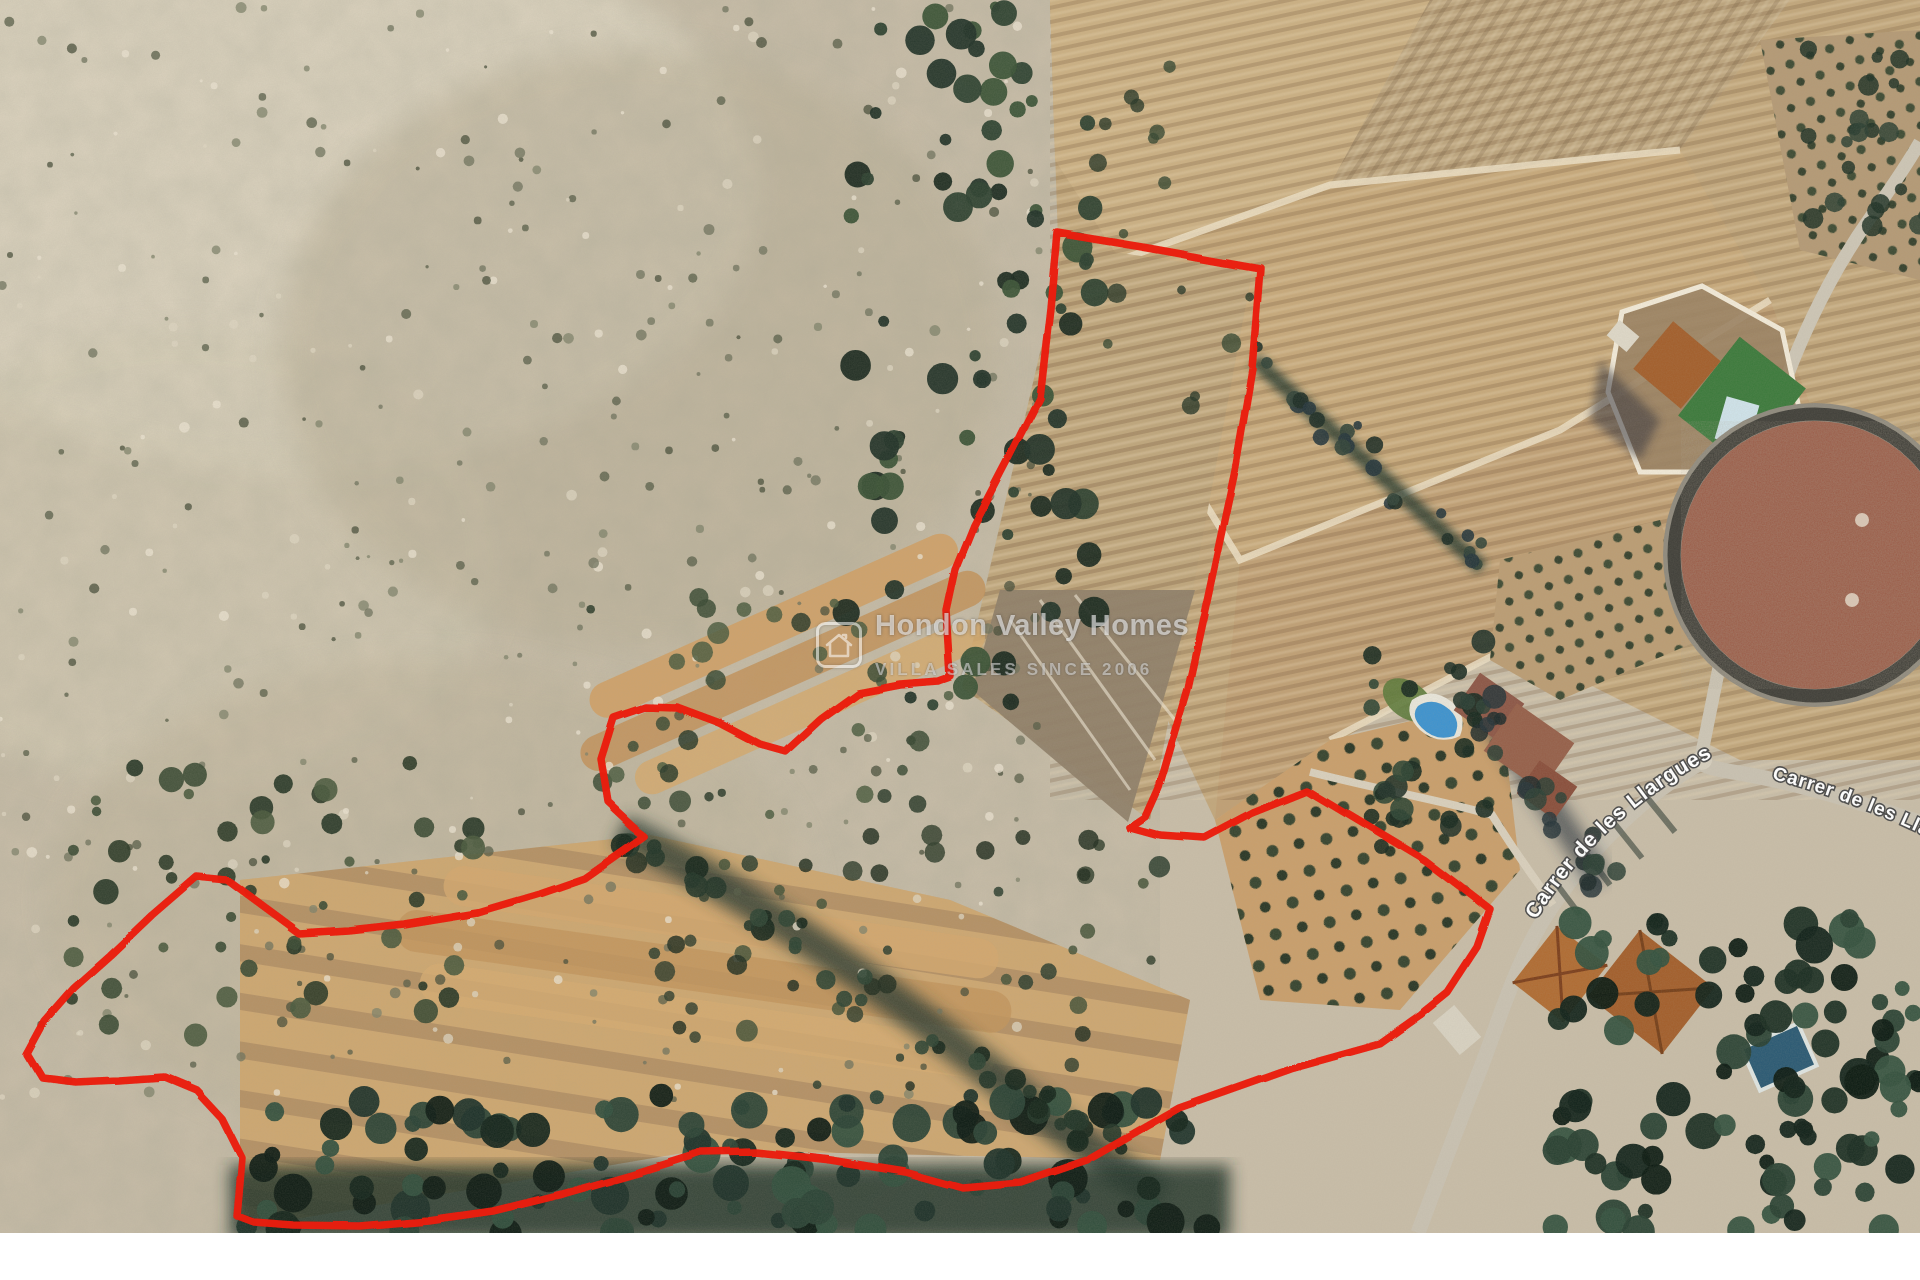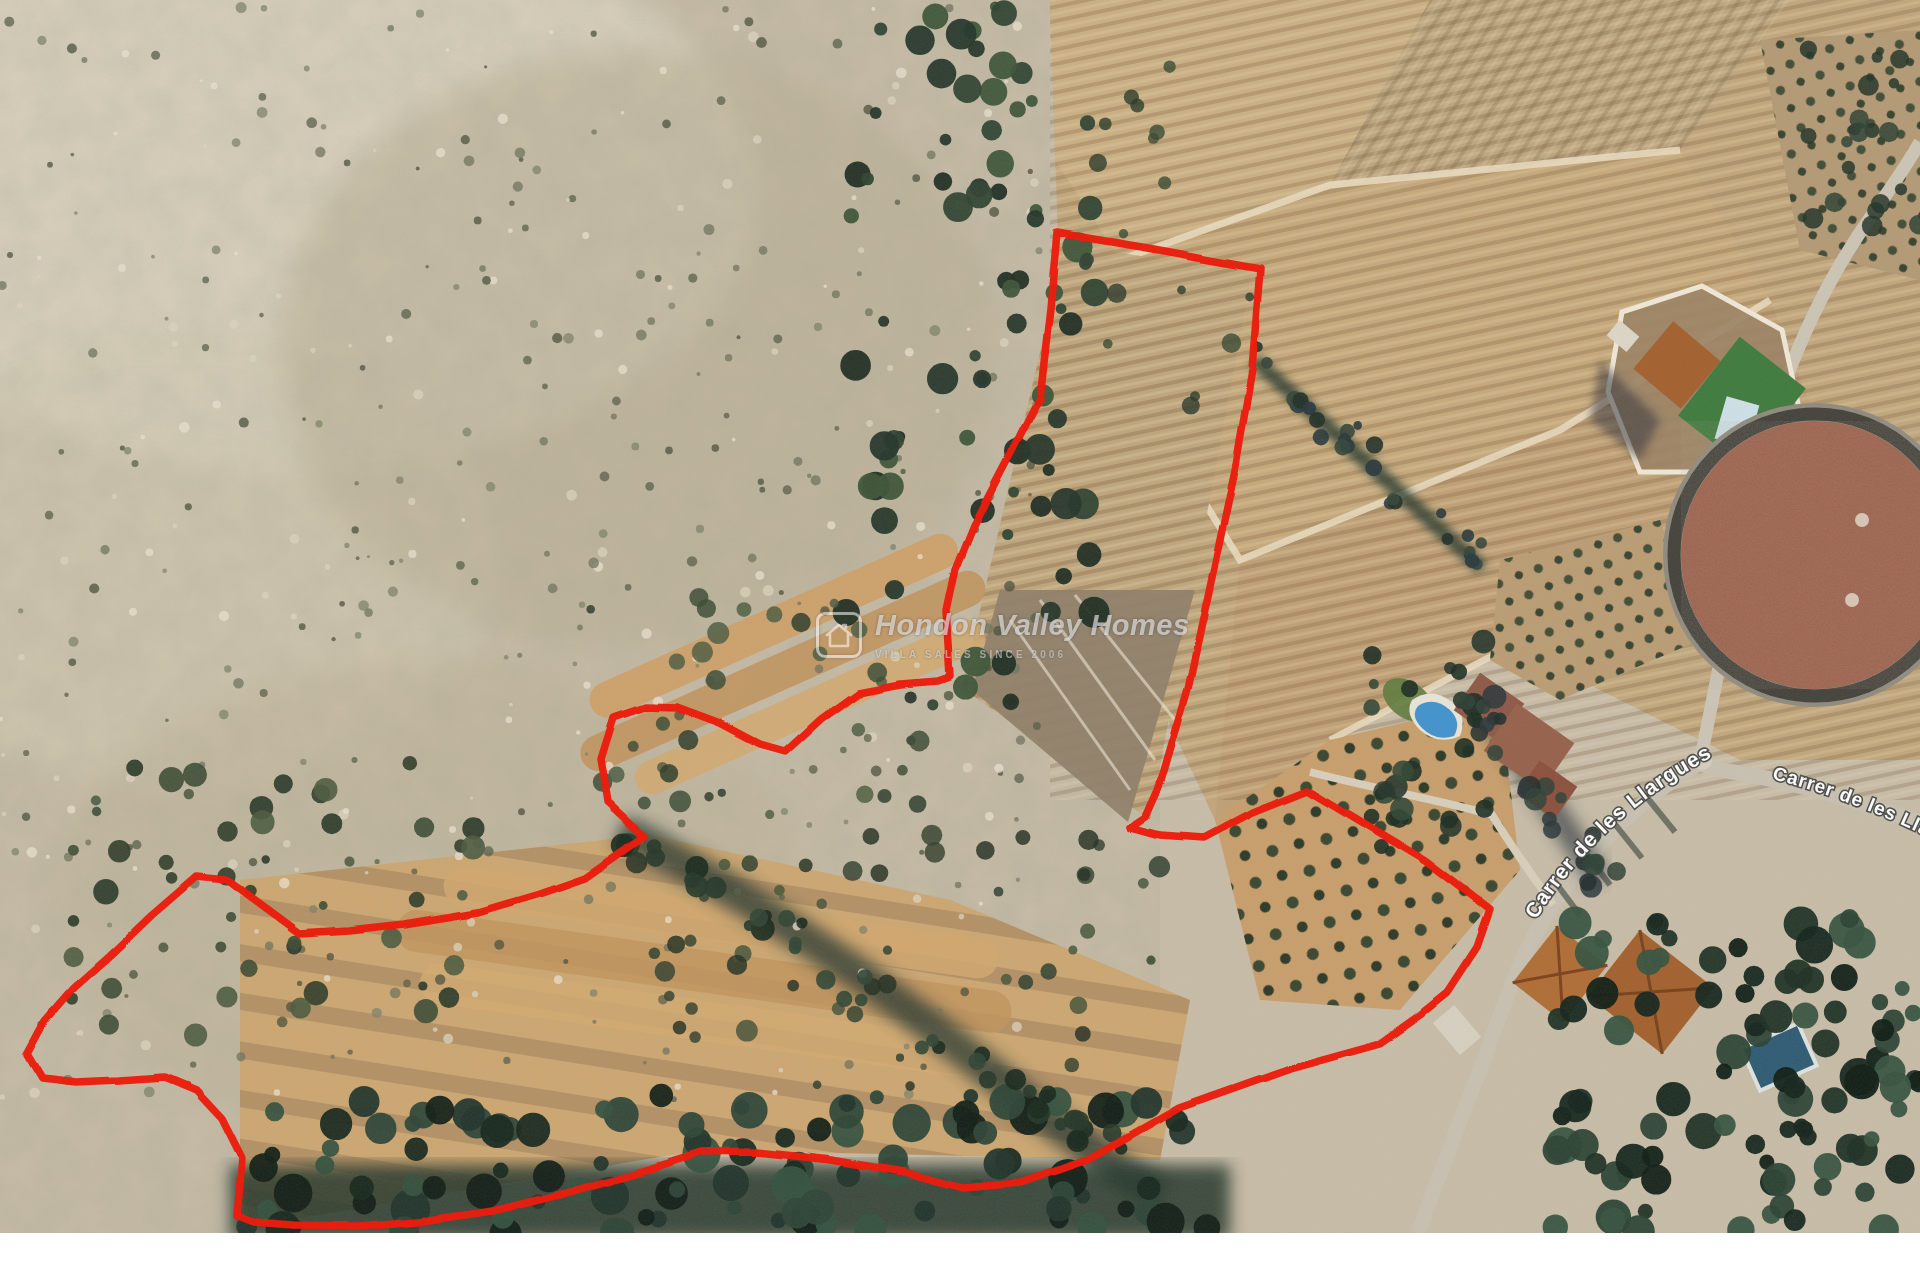--- a/index.html
+++ b/index.html
@@ -8,23 +8,23 @@
   #map{position:absolute;left:0;top:0;width:1920px;height:1233px;overflow:hidden;background:#c8bda8;}
   #map svg{display:block;}
   
   #watermark{position:absolute;left:816px;top:610px;display:flex;align-items:center;gap:13px;
              pointer-events:none;}
   #wm-logo{width:46px;height:46px;border:3px solid rgba(255,255,255,0.55);border-radius:9px;
            display:flex;align-items:center;justify-content:center;box-sizing:border-box;
            box-shadow:0 0 3px rgba(70,70,70,0.35), inset 0 0 3px rgba(70,70,70,0.35);}
   #wm-text{display:flex;flex-direction:column;}
   #wm-title{font-size:29px;font-weight:600;letter-spacing:0.5px;color:rgba(255,255,255,0.58);
-            text-shadow:0 0 3px rgba(60,60,60,0.55);white-space:nowrap;line-height:1.05;font-style:italic;}
-  #wm-tagline{font-size:10px;font-weight:700;letter-spacing:3.1px;color:rgba(255,255,255,0.48);
-              text-shadow:0 0 2px rgba(60,60,60,0.5);white-space:nowrap;margin-top:9px;}
+            text-shadow:0 0 3px rgba(60,60,60,0.55);white-space:nowrap;line-height:1.05;}
+  #wm-tagline{font-size:17px;font-weight:700;letter-spacing:3.1px;color:rgba(255,255,255,0.48);
+              text-shadow:0 0 2px rgba(60,60,60,0.5);white-space:nowrap;margin-top:20px;}
   .roadlabel{font-weight:bold;fill:#ffffff;stroke:#4c4c4c;stroke-width:3.2px;paint-order:stroke;
              opacity:0.96;letter-spacing:1px;}
 </style>
 </head>
 <body>
 
 <div id="stage">
   <div id="map">
 
   <svg width="1920" height="1233" viewBox="0 0 1920 1233" xmlns="http://www.w3.org/2000/svg">

